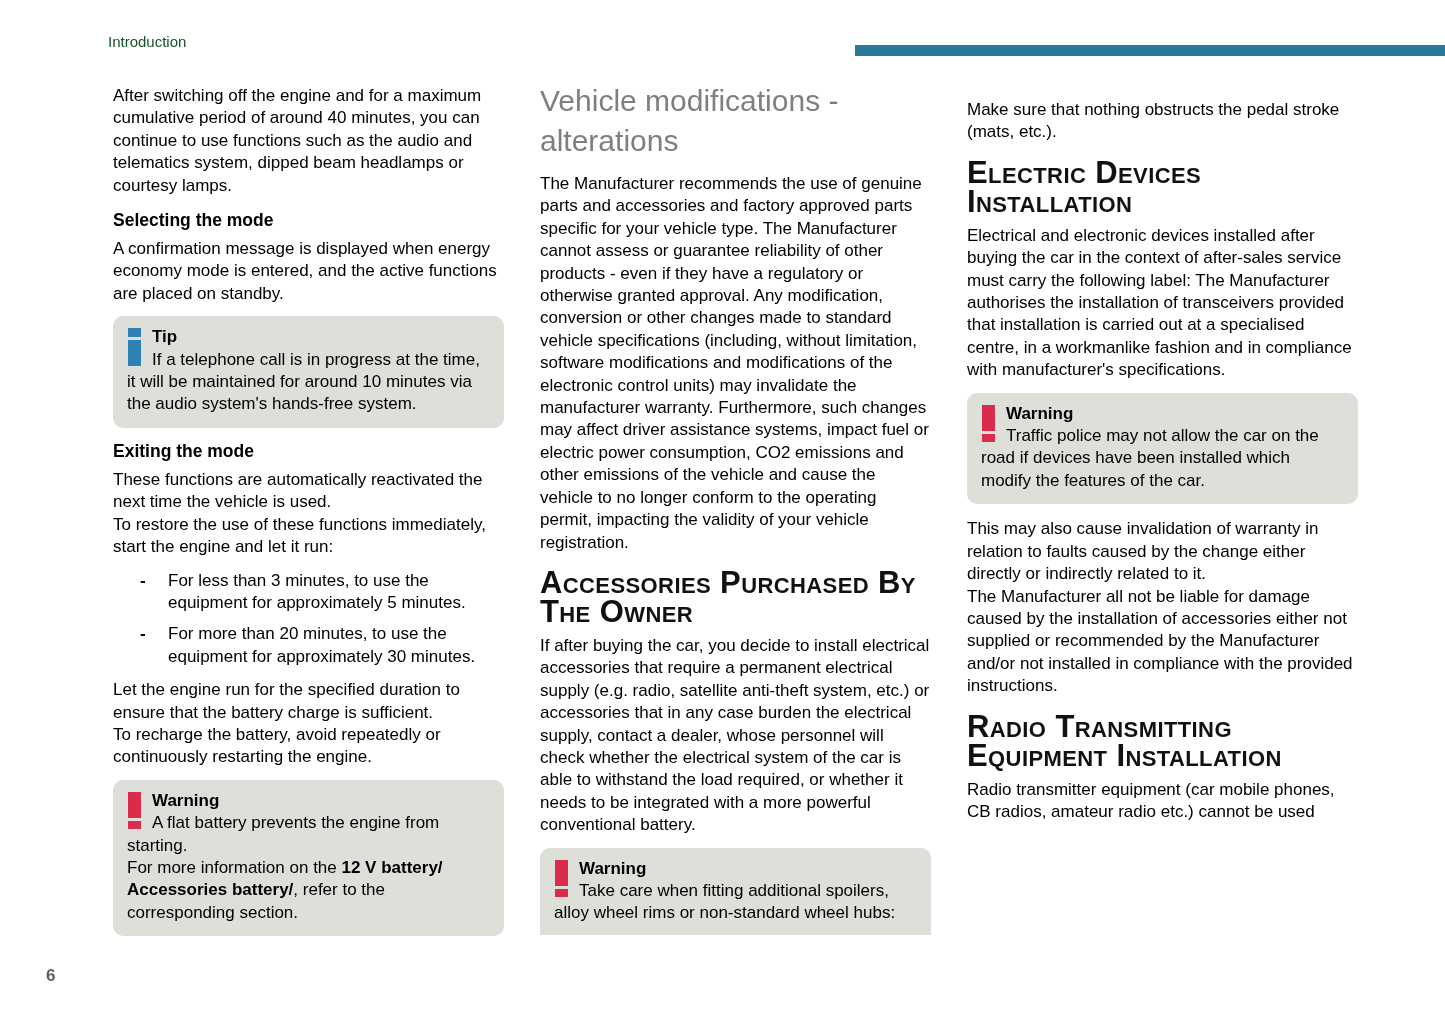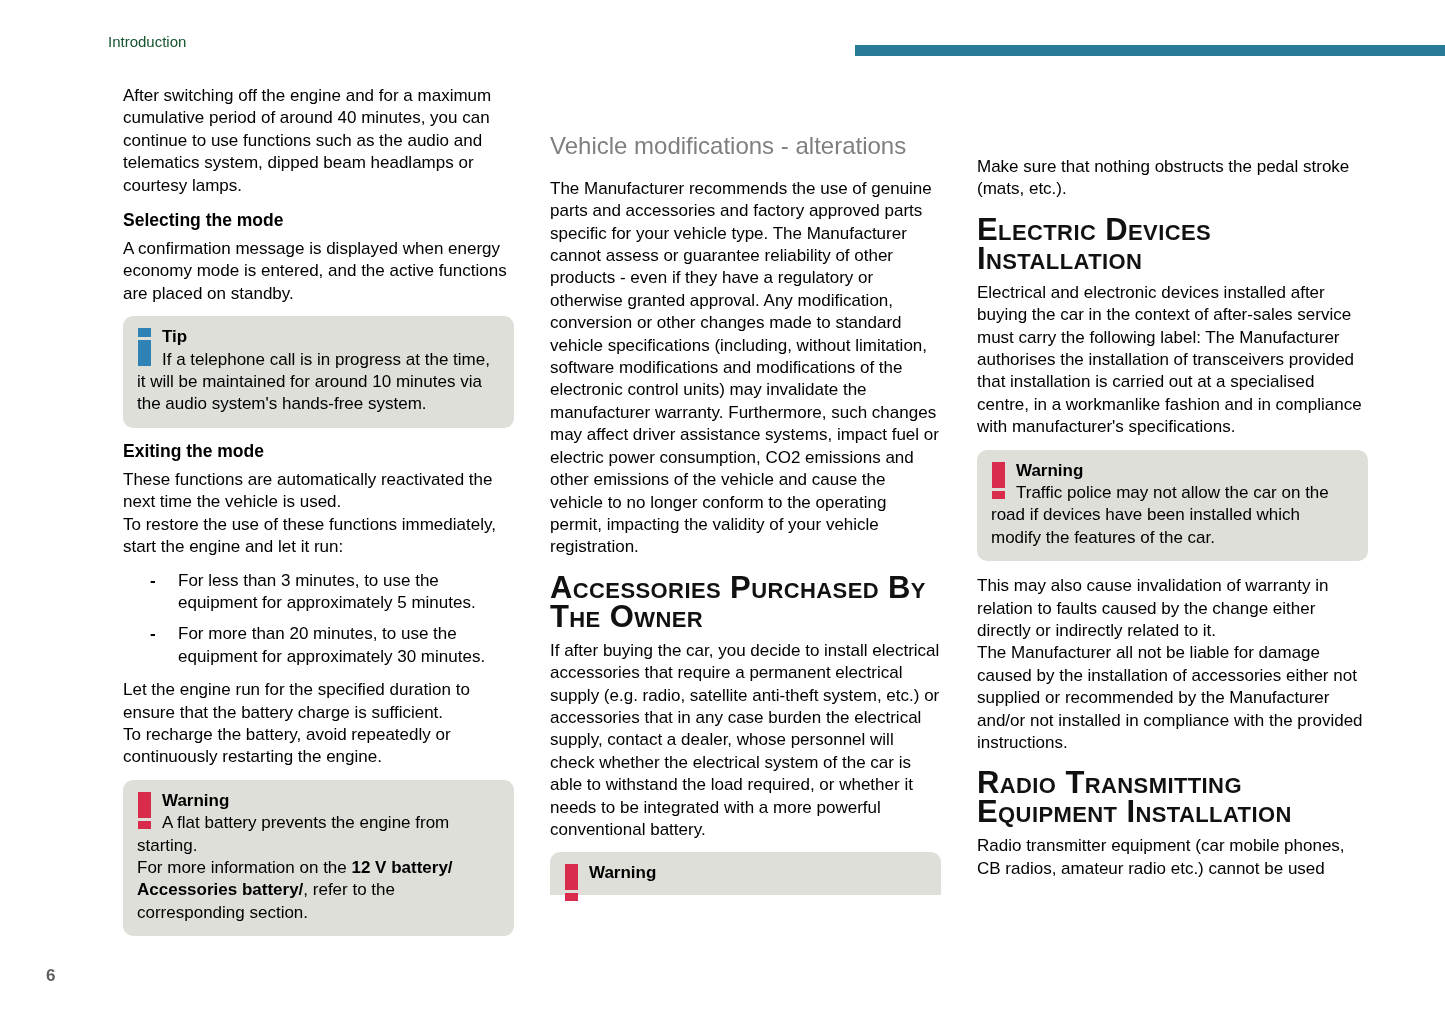--- a/index.html
+++ b/index.html
@@ -18,29 +18,29 @@
   }
   .accent-bar {
     position: absolute; left: 855px; top: 45px; right: 0; height: 11px;
     background: #287a96;
   }
   .page-number {
     position: absolute; left: 46px; top: 966px;
     font-size: 17px; font-weight: bold; color: #5f5f5f;
   }
   .columns {
-    position: absolute; left: 123px; top: 85px; width: 1245px;
-    display: flex; gap: 36px; align-items: center;
+    position: absolute; left: 113px; top: 85px; width: 1245px;
+    display: flex; gap: 36px;
   }
   .col { width: 395px; font-size: 17px; line-height: 22.4px; }
   .col p { margin: 0 0 11px 0; }
   .pline { margin: 0; }
   .subhead { font-size: 17.5px; font-weight: bold; margin: 12px 0 6px 0; line-height: 23px; }
   .bigtitle {
-    font-size: 24px; line-height: 40px; color: #7f7f7f;
+    font-size: 30px; line-height: 40px; color: #7f7f7f;
     font-weight: normal; margin: -4px 0 12px 0;
   }
   .smallcaps {
     font-variant: small-caps; font-size: 31px; line-height: 29px;
     font-weight: bold; margin: 14px 0 9px 0; letter-spacing: 0.4px; color:#111;
   }
   .box {
     background: #dfdfda; border-radius: 10px;
     padding: 10px 14px 12px 14px; margin: 10px 0 12px 0;
   }
@@ -120,20 +120,21 @@
 
     <h2 class="smallcaps">Accessories Purchased By The Owner</h2>
     <p>If after buying the car, you decide to install electrical accessories that require a permanent electrical supply (e.g. radio, satellite anti-theft system, etc.) or accessories that in any case burden the electrical supply, contact a dealer, whose personnel will check whether the electrical system of the car is able to withstand the load required, or whether it needs to be integrated with a more powerful conventional battery.</p>
 
     <div class="box cut-bottom">
       <div class="box-icon">
         <div class="warn-bar"></div>
         <div class="warn-dot"></div>
       </div>
       <div class="box-title">Warning</div>
+      <div>Take care when fitting additional spoilers, alloy wheel rims or non-standard wheel hubs:</div>
     </div>
   </div>
 
   <div class="col">
 
     <p style="margin-top:14px;">Make sure that nothing obstructs the pedal stroke (mats, etc.).</p>
 
     <h2 class="smallcaps">Electric Devices Installation</h2>
     <p>Electrical and electronic devices installed after buying the car in the context of after-sales service must carry the following label: The Manufacturer authorises the installation of transceivers provided that installation is carried out at a specialised centre, in a workmanlike fashion and in compliance with manufacturer's specifications.</p>
 

